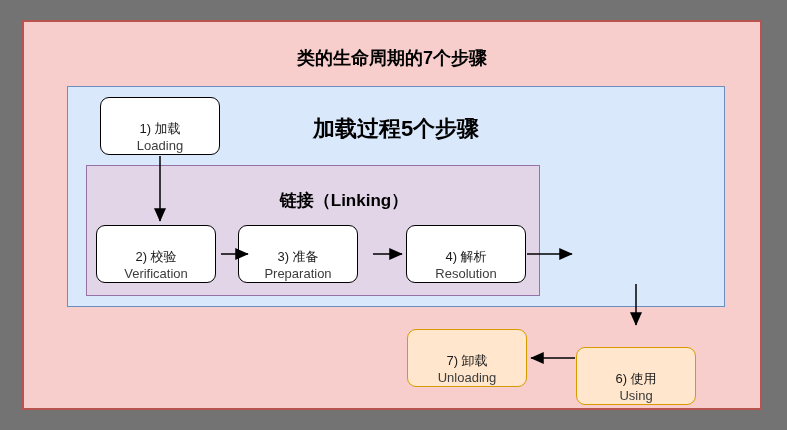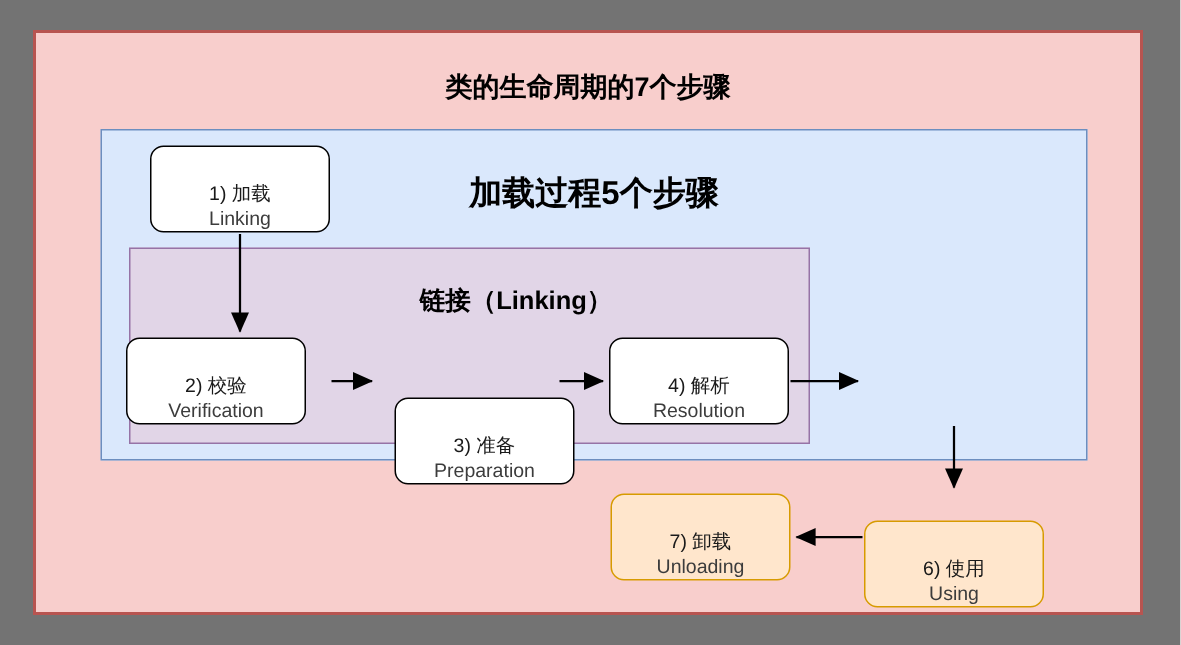--- a/index.html
+++ b/index.html
@@ -73,22 +73,22 @@
   .node-white {
     background: #ffffff;
     border: 1.5px solid #000000;
   }
   .node-orange {
     background: #ffe6cc;
     border: 1.5px solid #d79b00;
   }
   .node .en { color: #3c3c3c; }
   .pos-step1 { left: 100px; top: 97px; }
-  .pos-step2 { left: 84px; top: 225px; }
-  .pos-step3 { left: 263px; top: 225px; margin-top: 40px; }
+  .pos-step2 { left: 96px; top: 225px; }
+  .pos-step3 { left: 238px; top: 225px; }
   .pos-step4 { left: 406px; top: 225px; }
   .pos-step5 { left: 576px; top: 225px; }
   .pos-step6 { left: 576px; top: 347px; }
   .pos-step7 { left: 407px; top: 329px; }
   .arrow-layer {
     position: absolute;
     left: 0; top: 0;
     width: 787px; height: 430px;
     pointer-events: none;
   }
@@ -105,21 +105,21 @@
   <div class="group-box lifecycle"></div>
   <div class="group-box loading-group"></div>
   <div class="group-box linking-group"></div>
 
   <div class="diagram-label title-label">类的生命周期的7个步骤</div>
   <div class="diagram-label loading-label">加载过程5个步骤</div>
   <div class="diagram-label linking-label">链接（Linking）</div>
 
   <div class="node node-white pos-step1">
     <span class="zh">1) 加载</span>
-    <span class="en">Linking</span>
+    <span class="en">Loading</span>
   </div>
 
   <div class="node node-white pos-step2">
     <span class="zh">2) 校验</span>
     <span class="en">Verification</span>
   </div>
 
   <div class="node node-white pos-step3">
     <span class="zh">3) 准备</span>
     <span class="en">Preparation</span>

